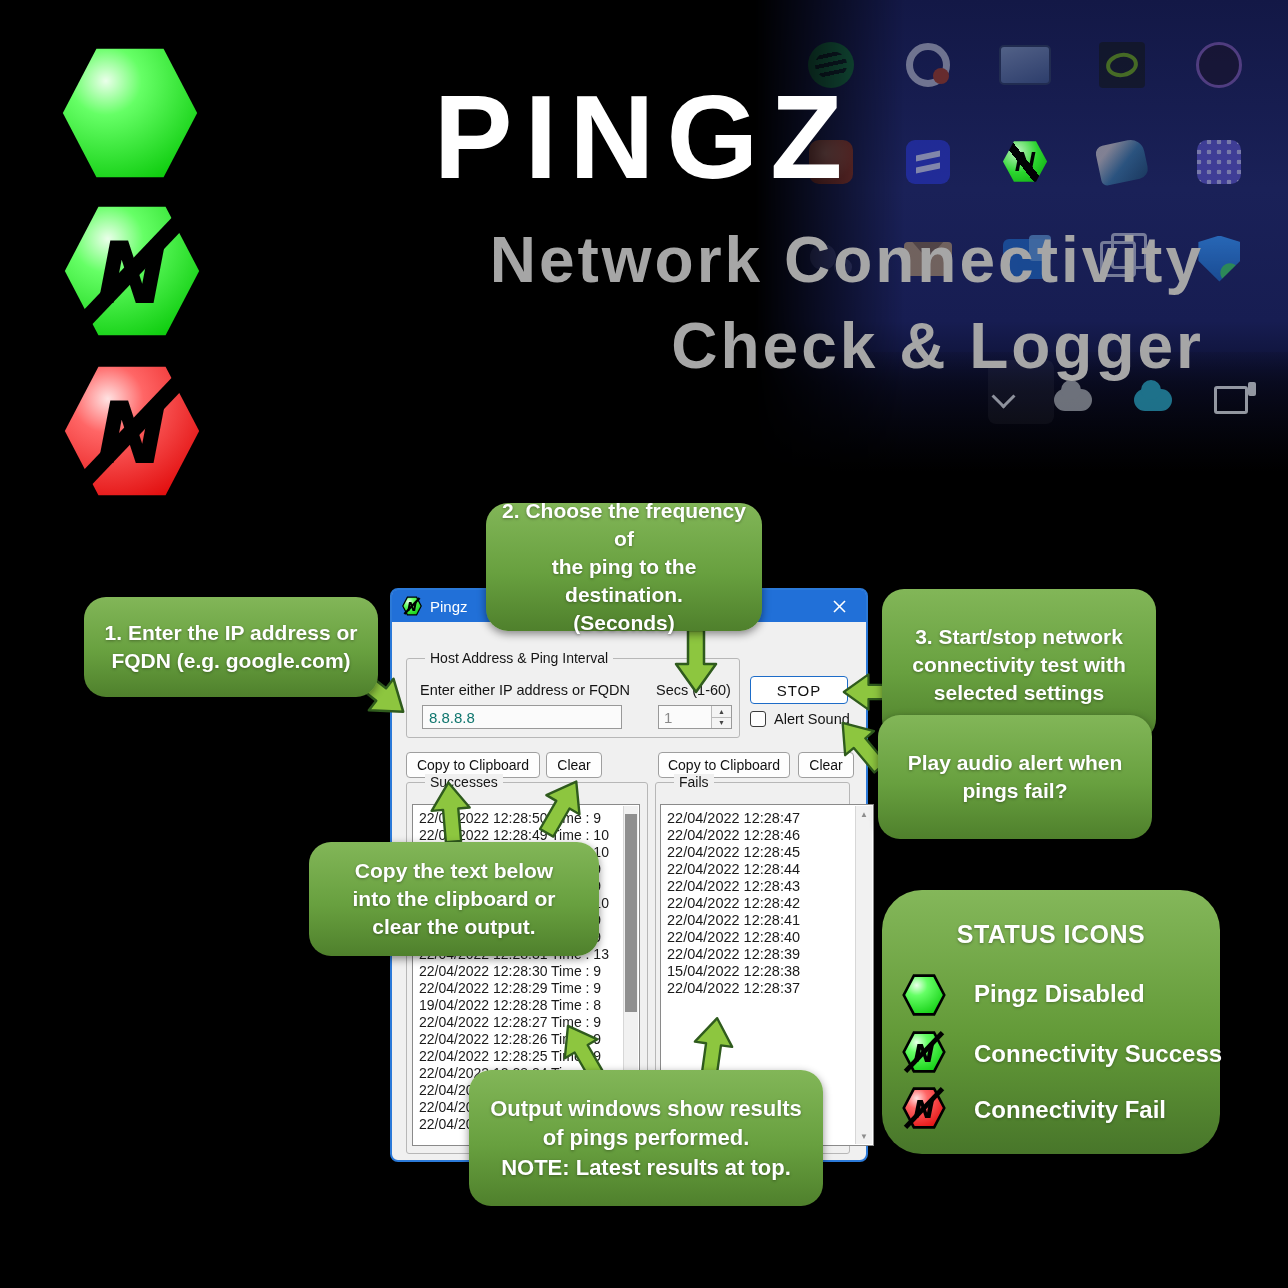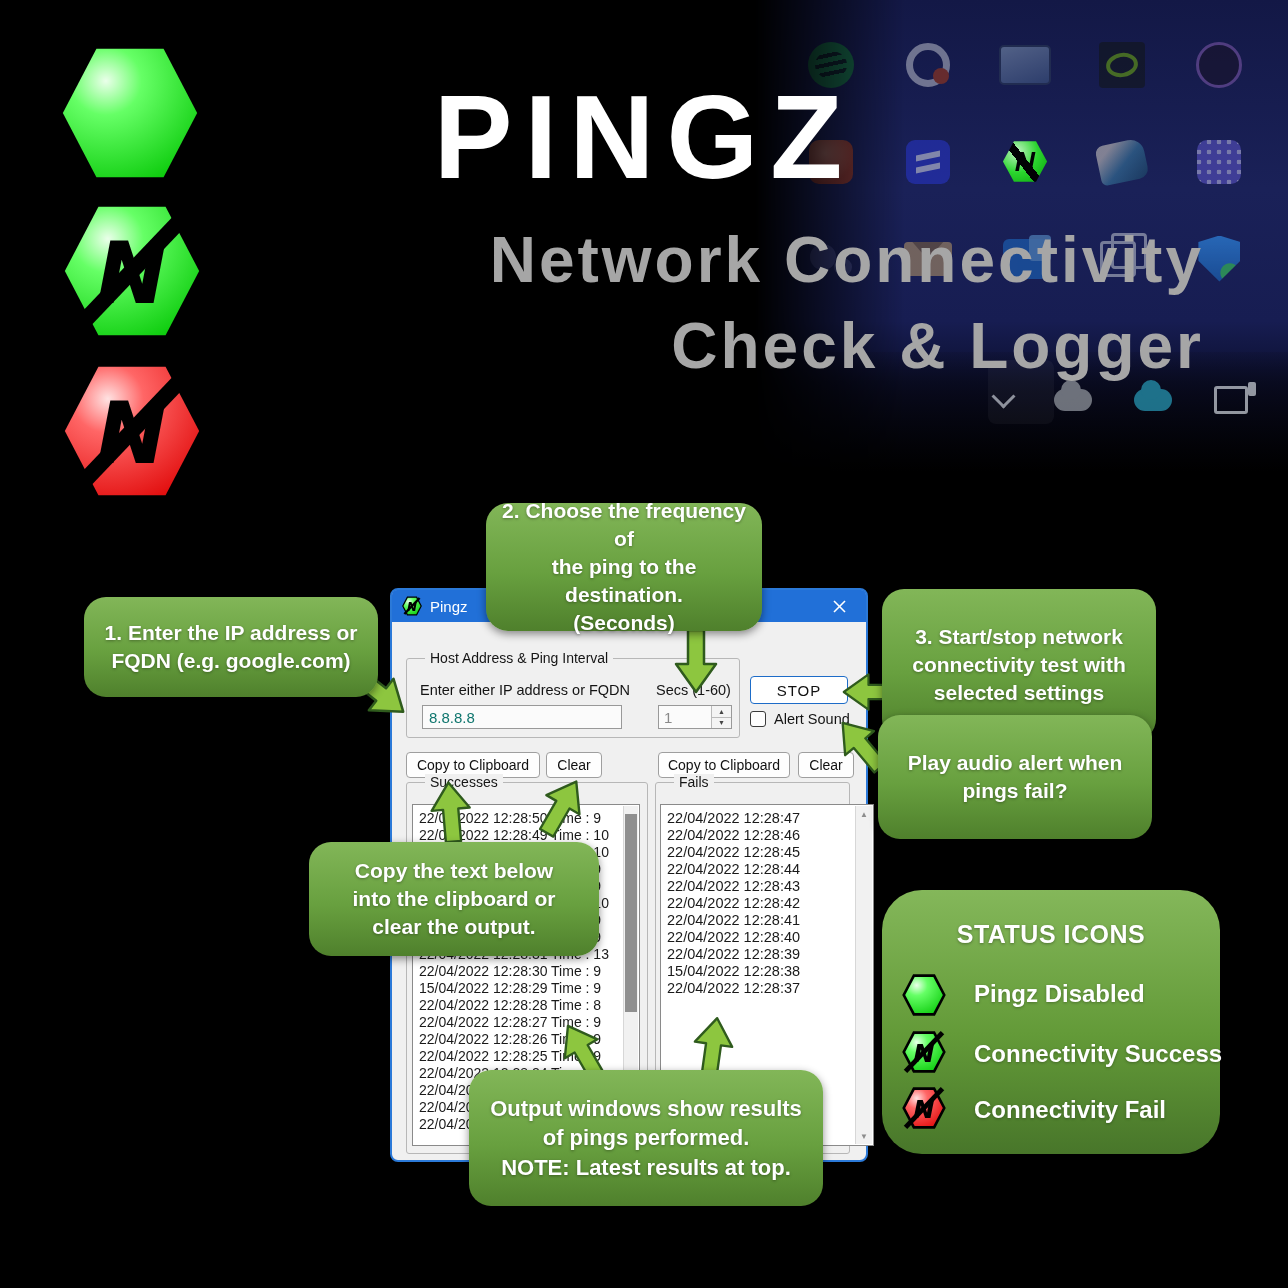--- a/index.html
+++ b/index.html
@@ -308,22 +308,22 @@
       <div class="row">22/04/2022 12:28:50 Time : 9</div>
           <div class="row">22/04/2022 12:28:49 Time : 10</div>
           <div class="row">22/04/2022 12:28:48 Time : 10</div>
           <div class="row">22/04/2022 12:28:36 Time : 9</div>
           <div class="row">22/04/2022 12:28:35 Time : 9</div>
           <div class="row">22/04/2022 12:28:34 Time : 10</div>
           <div class="row">22/04/2022 12:28:33 Time : 9</div>
           <div class="row">22/04/2022 12:28:32 Time : 9</div>
           <div class="row">22/04/2022 12:28:31 Time : 13</div>
           <div class="row">22/04/2022 12:28:30 Time : 9</div>
-          <div class="row">15/04/2022 12:28:29 Time : 9</div>
-          <div class="row">22/04/2022 12:28:28 Time : 8</div>
+          <div class="row">22/04/2022 12:28:29 Time : 9</div>
+          <div class="row">19/04/2022 12:28:28 Time : 8</div>
           <div class="row">22/04/2022 12:28:27 Time : 9</div>
           <div class="row">22/04/2022 12:28:26 Time : 9</div>
           <div class="row">22/04/2022 12:28:25 Time : 9</div>
           <div class="row">22/04/2022 12:28:24 Time : 9</div>
           <div class="row">22/04/2022 12:28:23 Time : 9</div>
           <div class="row">22/04/2022 12:28:22 Time : 9</div>
           <div class="row">22/04/2022 12:28:21 Time : 9</div>
         </div>
       <div class="sbar">
         <div class="sb-thumb"></div>

